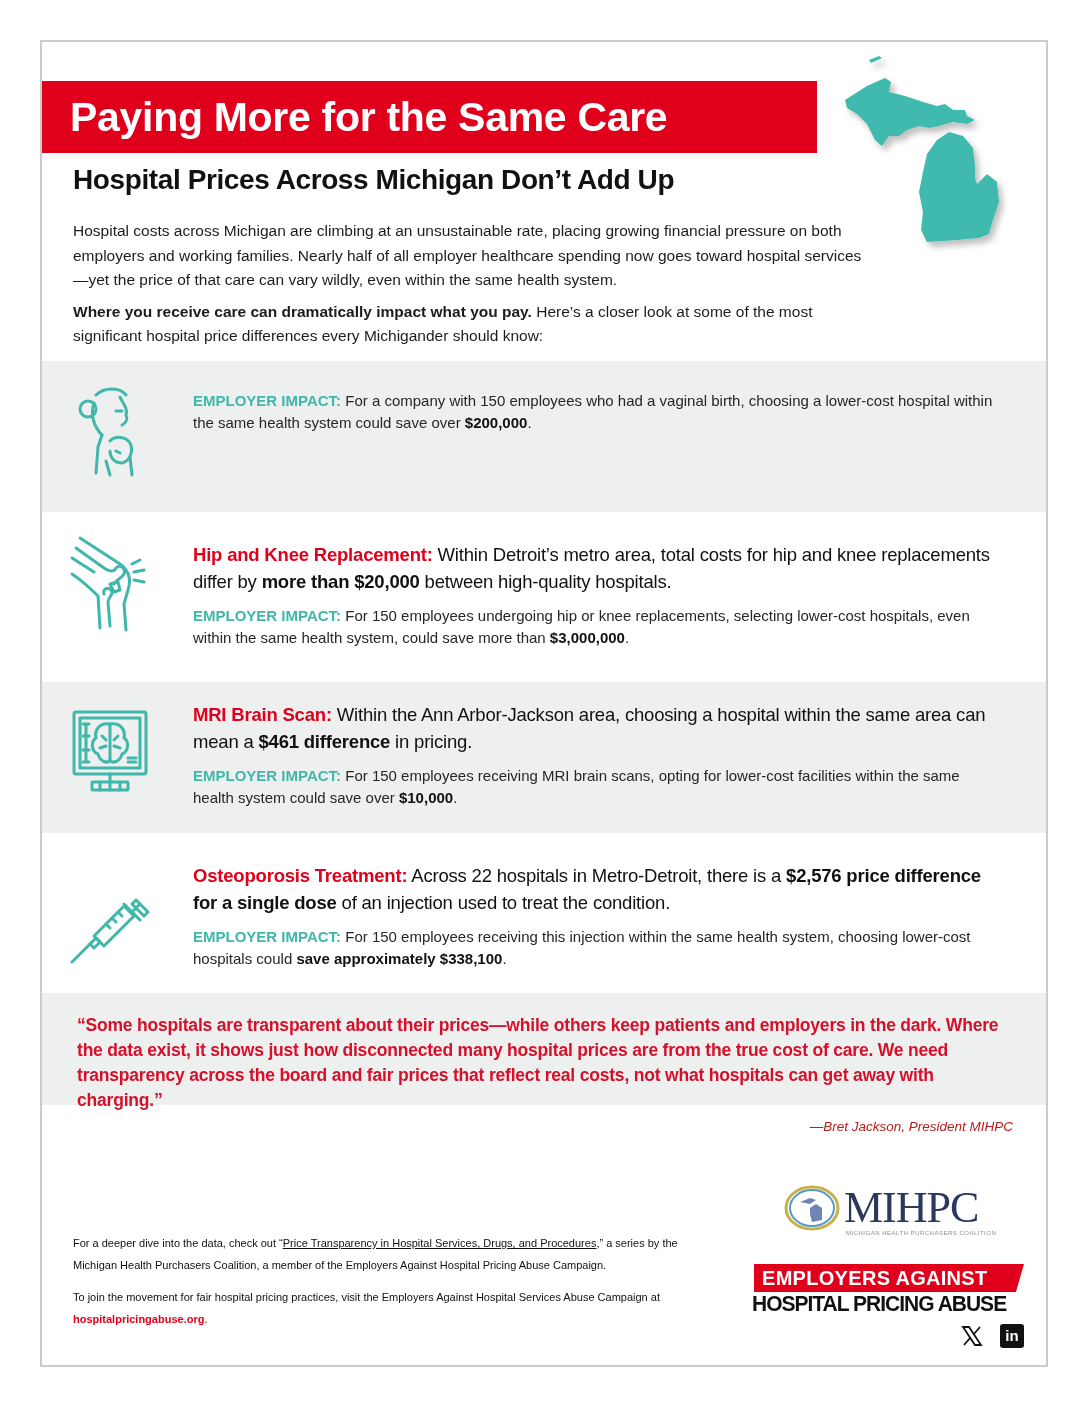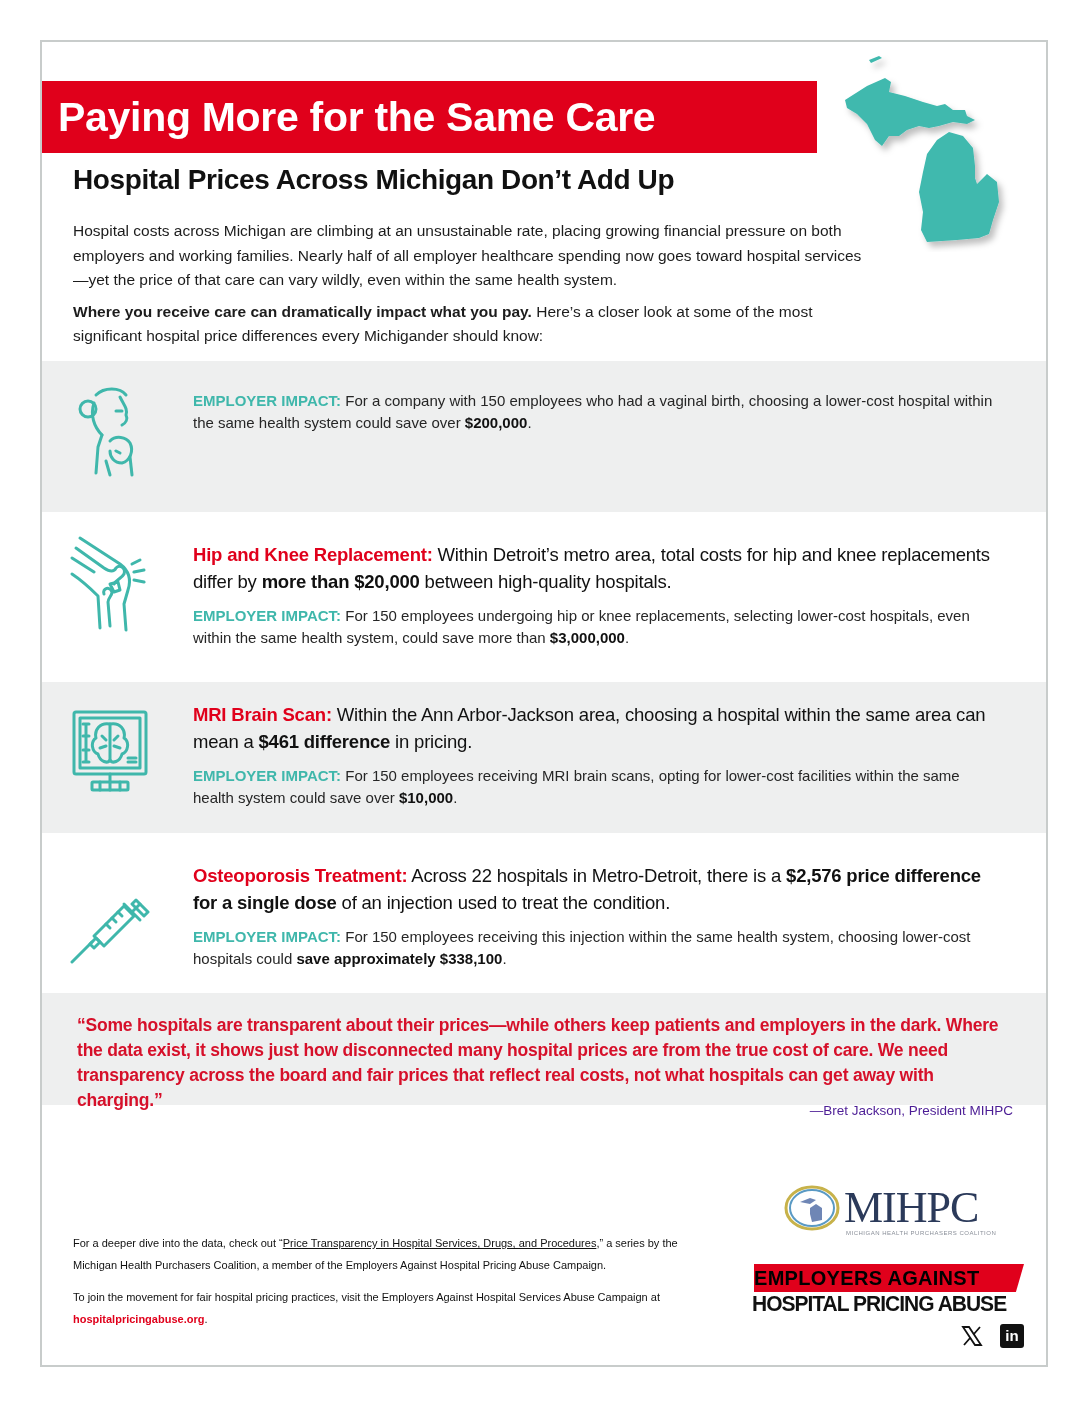--- a/index.html
+++ b/index.html
@@ -9,21 +9,21 @@
   .page {
     position: absolute; left: 40px; top: 40px; width: 1008px; height: 1327px;
     border: 2px solid #c8cccb; background: #ffffff; overflow: hidden;
   }
 
   
   .title-band {
     position: absolute; left: 0; top: 39px; width: 775px; height: 72px;
     background: #e0001b; color: #fff;
     font-family: "Liberation Sans", sans-serif; font-weight: bold;
-    font-size: 41px; line-height: 72px; padding-left: 16px; letter-spacing: -0.3px;
+    font-size: 41px; line-height: 72px; padding-left: 28px; letter-spacing: -0.3px;
   }
   .subtitle {
     position: absolute; left: 31px; top: 122px; font-size: 28px; font-weight: bold;
     color: #111; letter-spacing: -0.4px; font-family: "Liberation Sans", sans-serif;
   }
   .mi-map { position: absolute; left: 785px; top: 10px; width: 190px; height: 200px; }
 
   .intro { position: absolute; left: 31px; top: 177px; width: 800px; font-size: 15.5px; line-height: 24.5px; color: #1c1c1c; }
   .intro p { margin-bottom: 7px; }
   .intro b { font-weight: bold; }
@@ -36,36 +36,36 @@
   .s-body { position: absolute; left: 151px; width: 810px; }
   .s-main { font-size: 18.5px; line-height: 27px; color: #111; letter-spacing: -0.2px; }
   .s-main .lbl { color: #e0001b; font-weight: bold; }
   .s-main b { font-weight: bold; }
   .s-impact { margin-top: 10px; font-size: 15px; line-height: 21.5px; color: #262626; }
   .s-impact .imp { color: #3fb7ab; font-weight: bold; }
   .s-impact b { font-weight: bold; color: #111; }
 
   
   .quote { position: absolute; left: 35px; top: 20px; width: 940px; color: #d6102a; font-weight: bold; font-size: 17.5px; line-height: 25px; letter-spacing: -0.2px; }
-  .attrib { position: absolute; right: 33px; top: 110px; font-size: 13.5px; color: #4c1d95; }
+  .attrib { position: absolute; right: 33px; top: 126px; font-size: 13.5px; font-style: italic; color: #b91c1c; }
 
   
   .footer-text { position: absolute; left: 31px; top: 1190px; width: 650px; font-size: 11px; line-height: 22px; color: #111; }
   .footer-text p { margin-bottom: 10px; }
   .footer-text a.u { color: #111; text-decoration: underline; }
   .footer-text a.site { color: #e0001b; font-weight: bold; text-decoration: none; }
 
   .mihpc { position: absolute; left: 742px; top: 1140px; width: 215px; height: 60px; }
   .mihpc-text { position: absolute; left: 60px; top: 0px; font-family: "Liberation Serif", serif; font-size: 44px; color: #2b3a5a; letter-spacing: -1px; }
   .mihpc-sub { position: absolute; left: 62px; top: 48px; font-size: 6px; color: #8a8f99; letter-spacing: 0.5px; }
 
   .eahpa-top {
     position: absolute; left: 712px; top: 1222px; width: 270px; height: 28px; background: #e0001b;
     clip-path: polygon(0 0, 100% 0, 97% 100%, 0 100%);
-    color: #000000; font-weight: bold; font-size: 20px; line-height: 28px; padding-left: 0; letter-spacing: 0.3px;
+    color: #ffffff; font-weight: bold; font-size: 20px; line-height: 28px; padding-left: 8px; letter-spacing: 0.3px;
   }
   .eahpa-bottom {
     position: absolute; left: 710px; top: 1250px; font-weight: bold; font-size: 21px; color: #111; letter-spacing: -1px; transform: scaleY(1.05);
   }
   .social-x { position: absolute; left: 918px; top: 1282px; width: 24px; height: 24px; }
   .social-in { position: absolute; left: 958px; top: 1282px; width: 24px; height: 24px; background: #111; border-radius: 3px; color: #fff; font-weight: bold; font-size: 15px; line-height: 24px; text-align: center; }
 </style>
 </head>
 <body>
 

